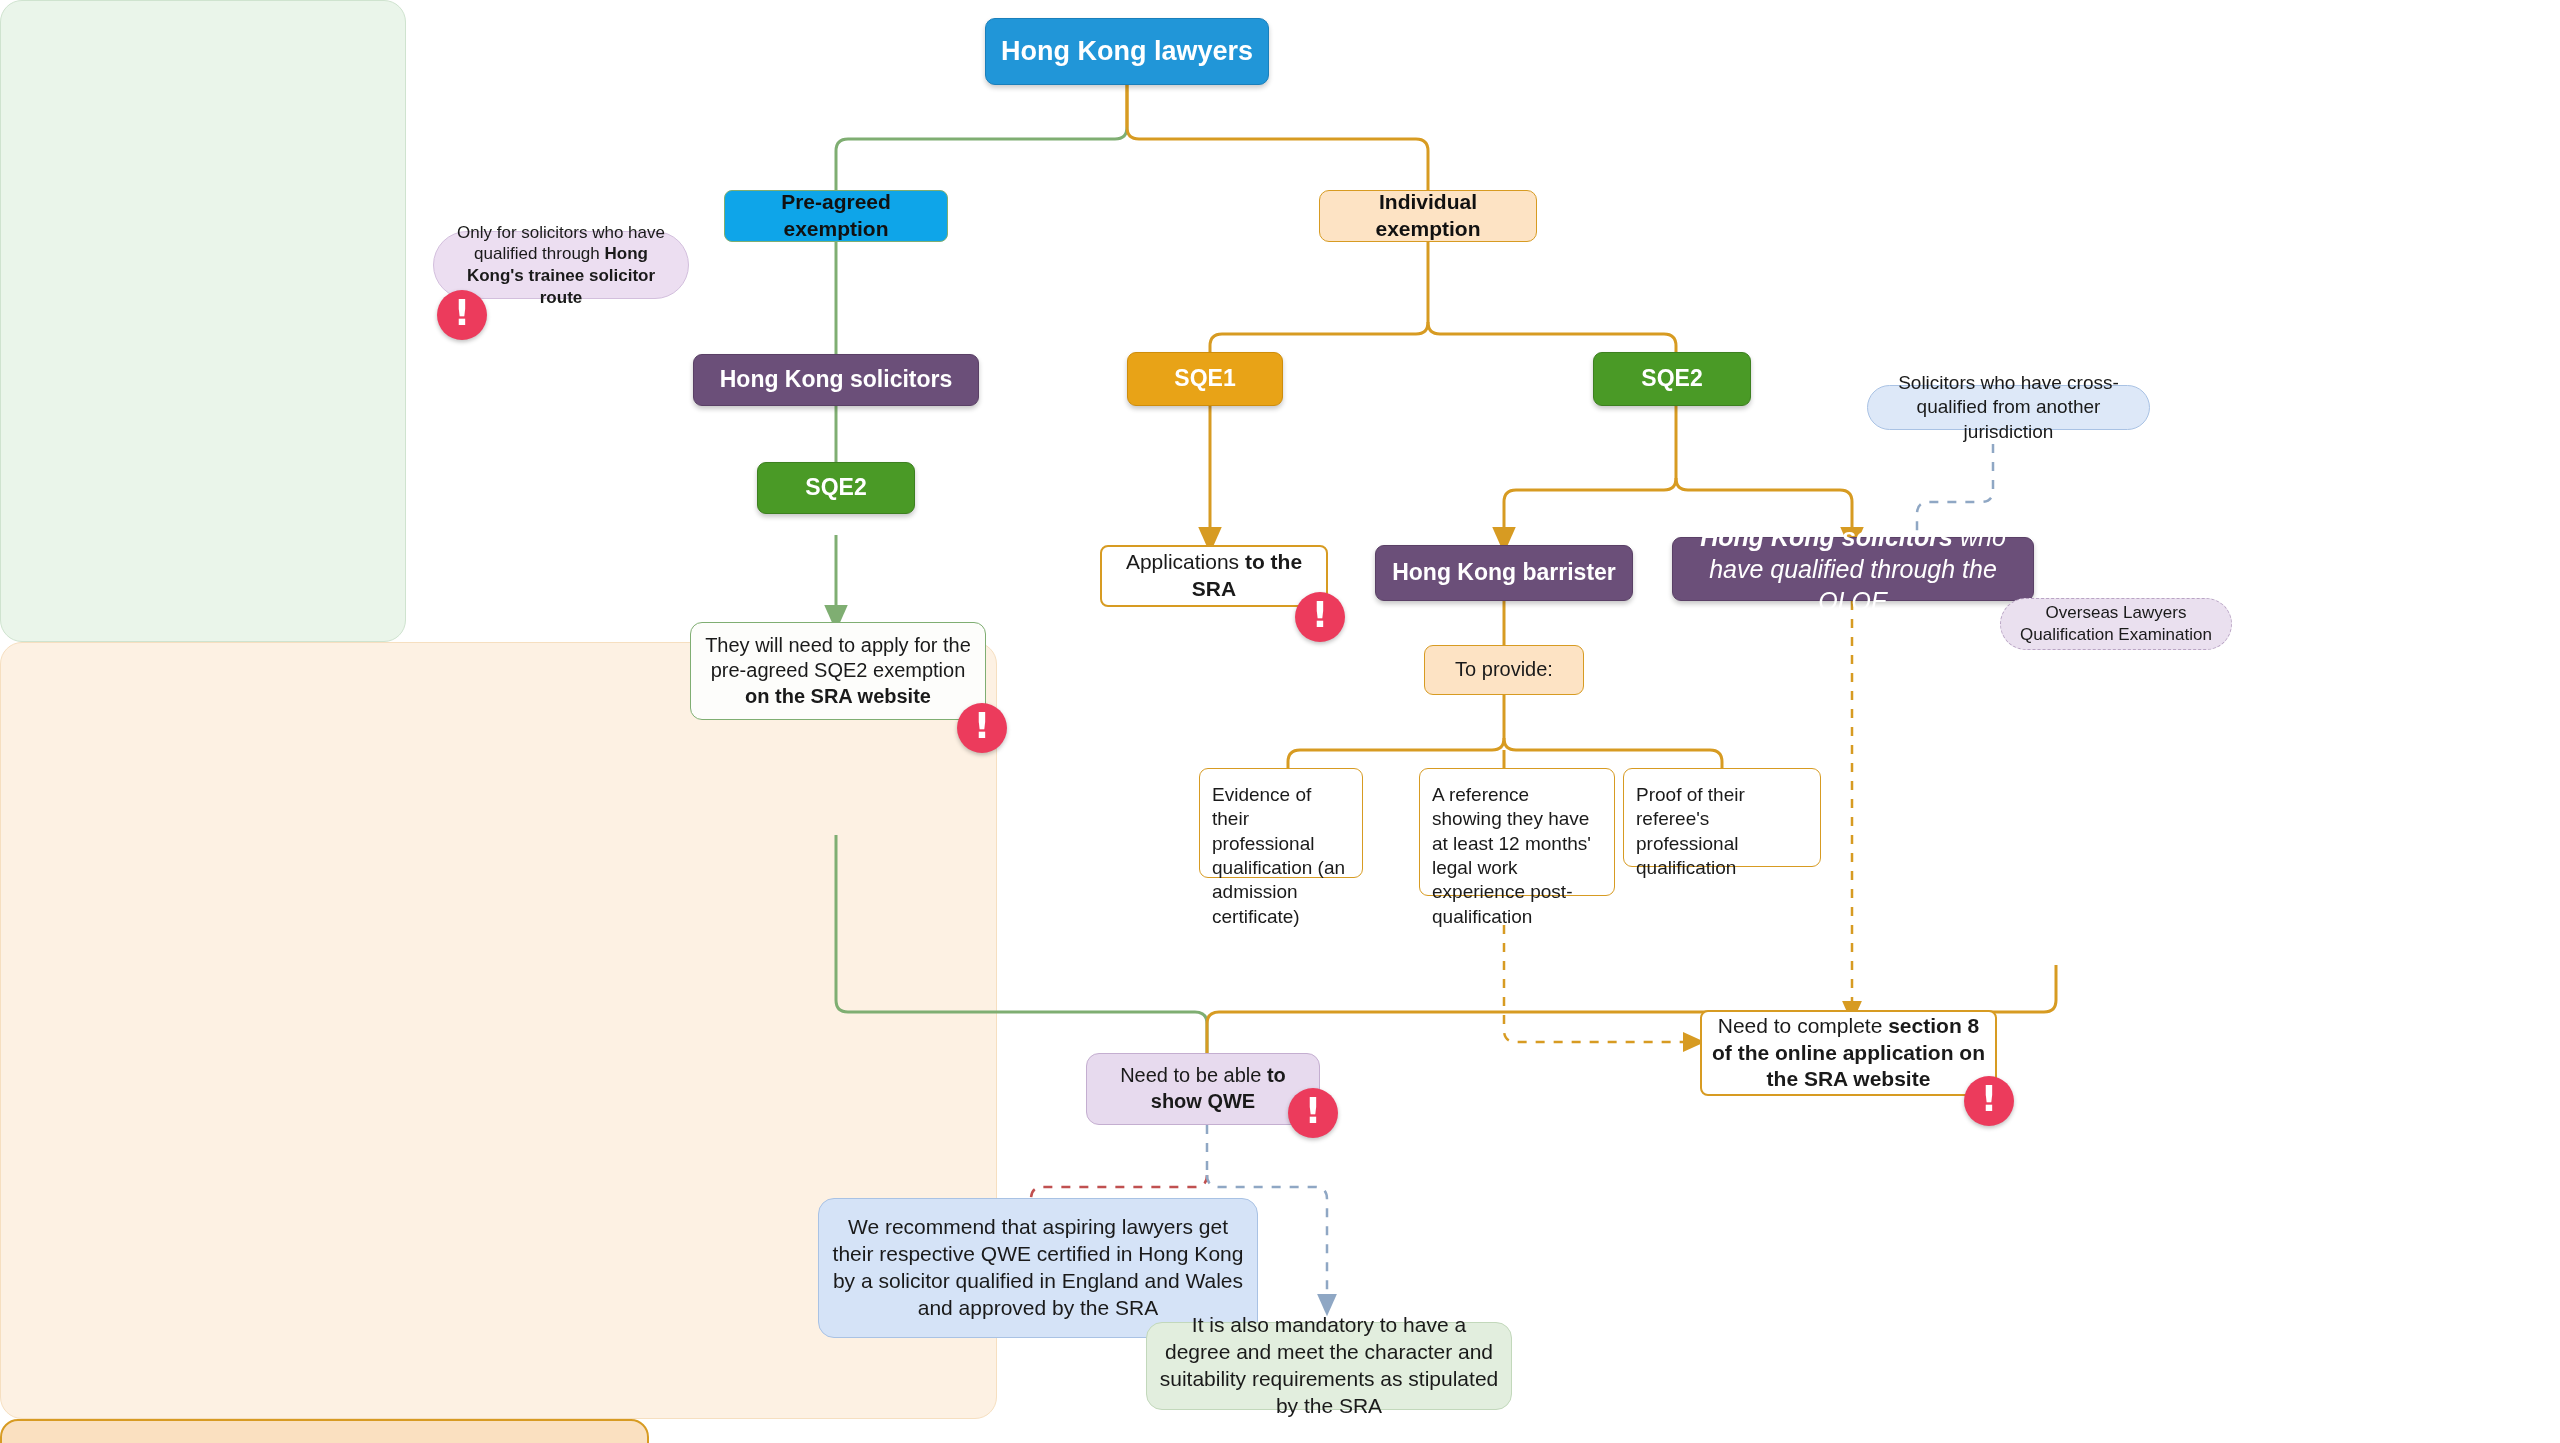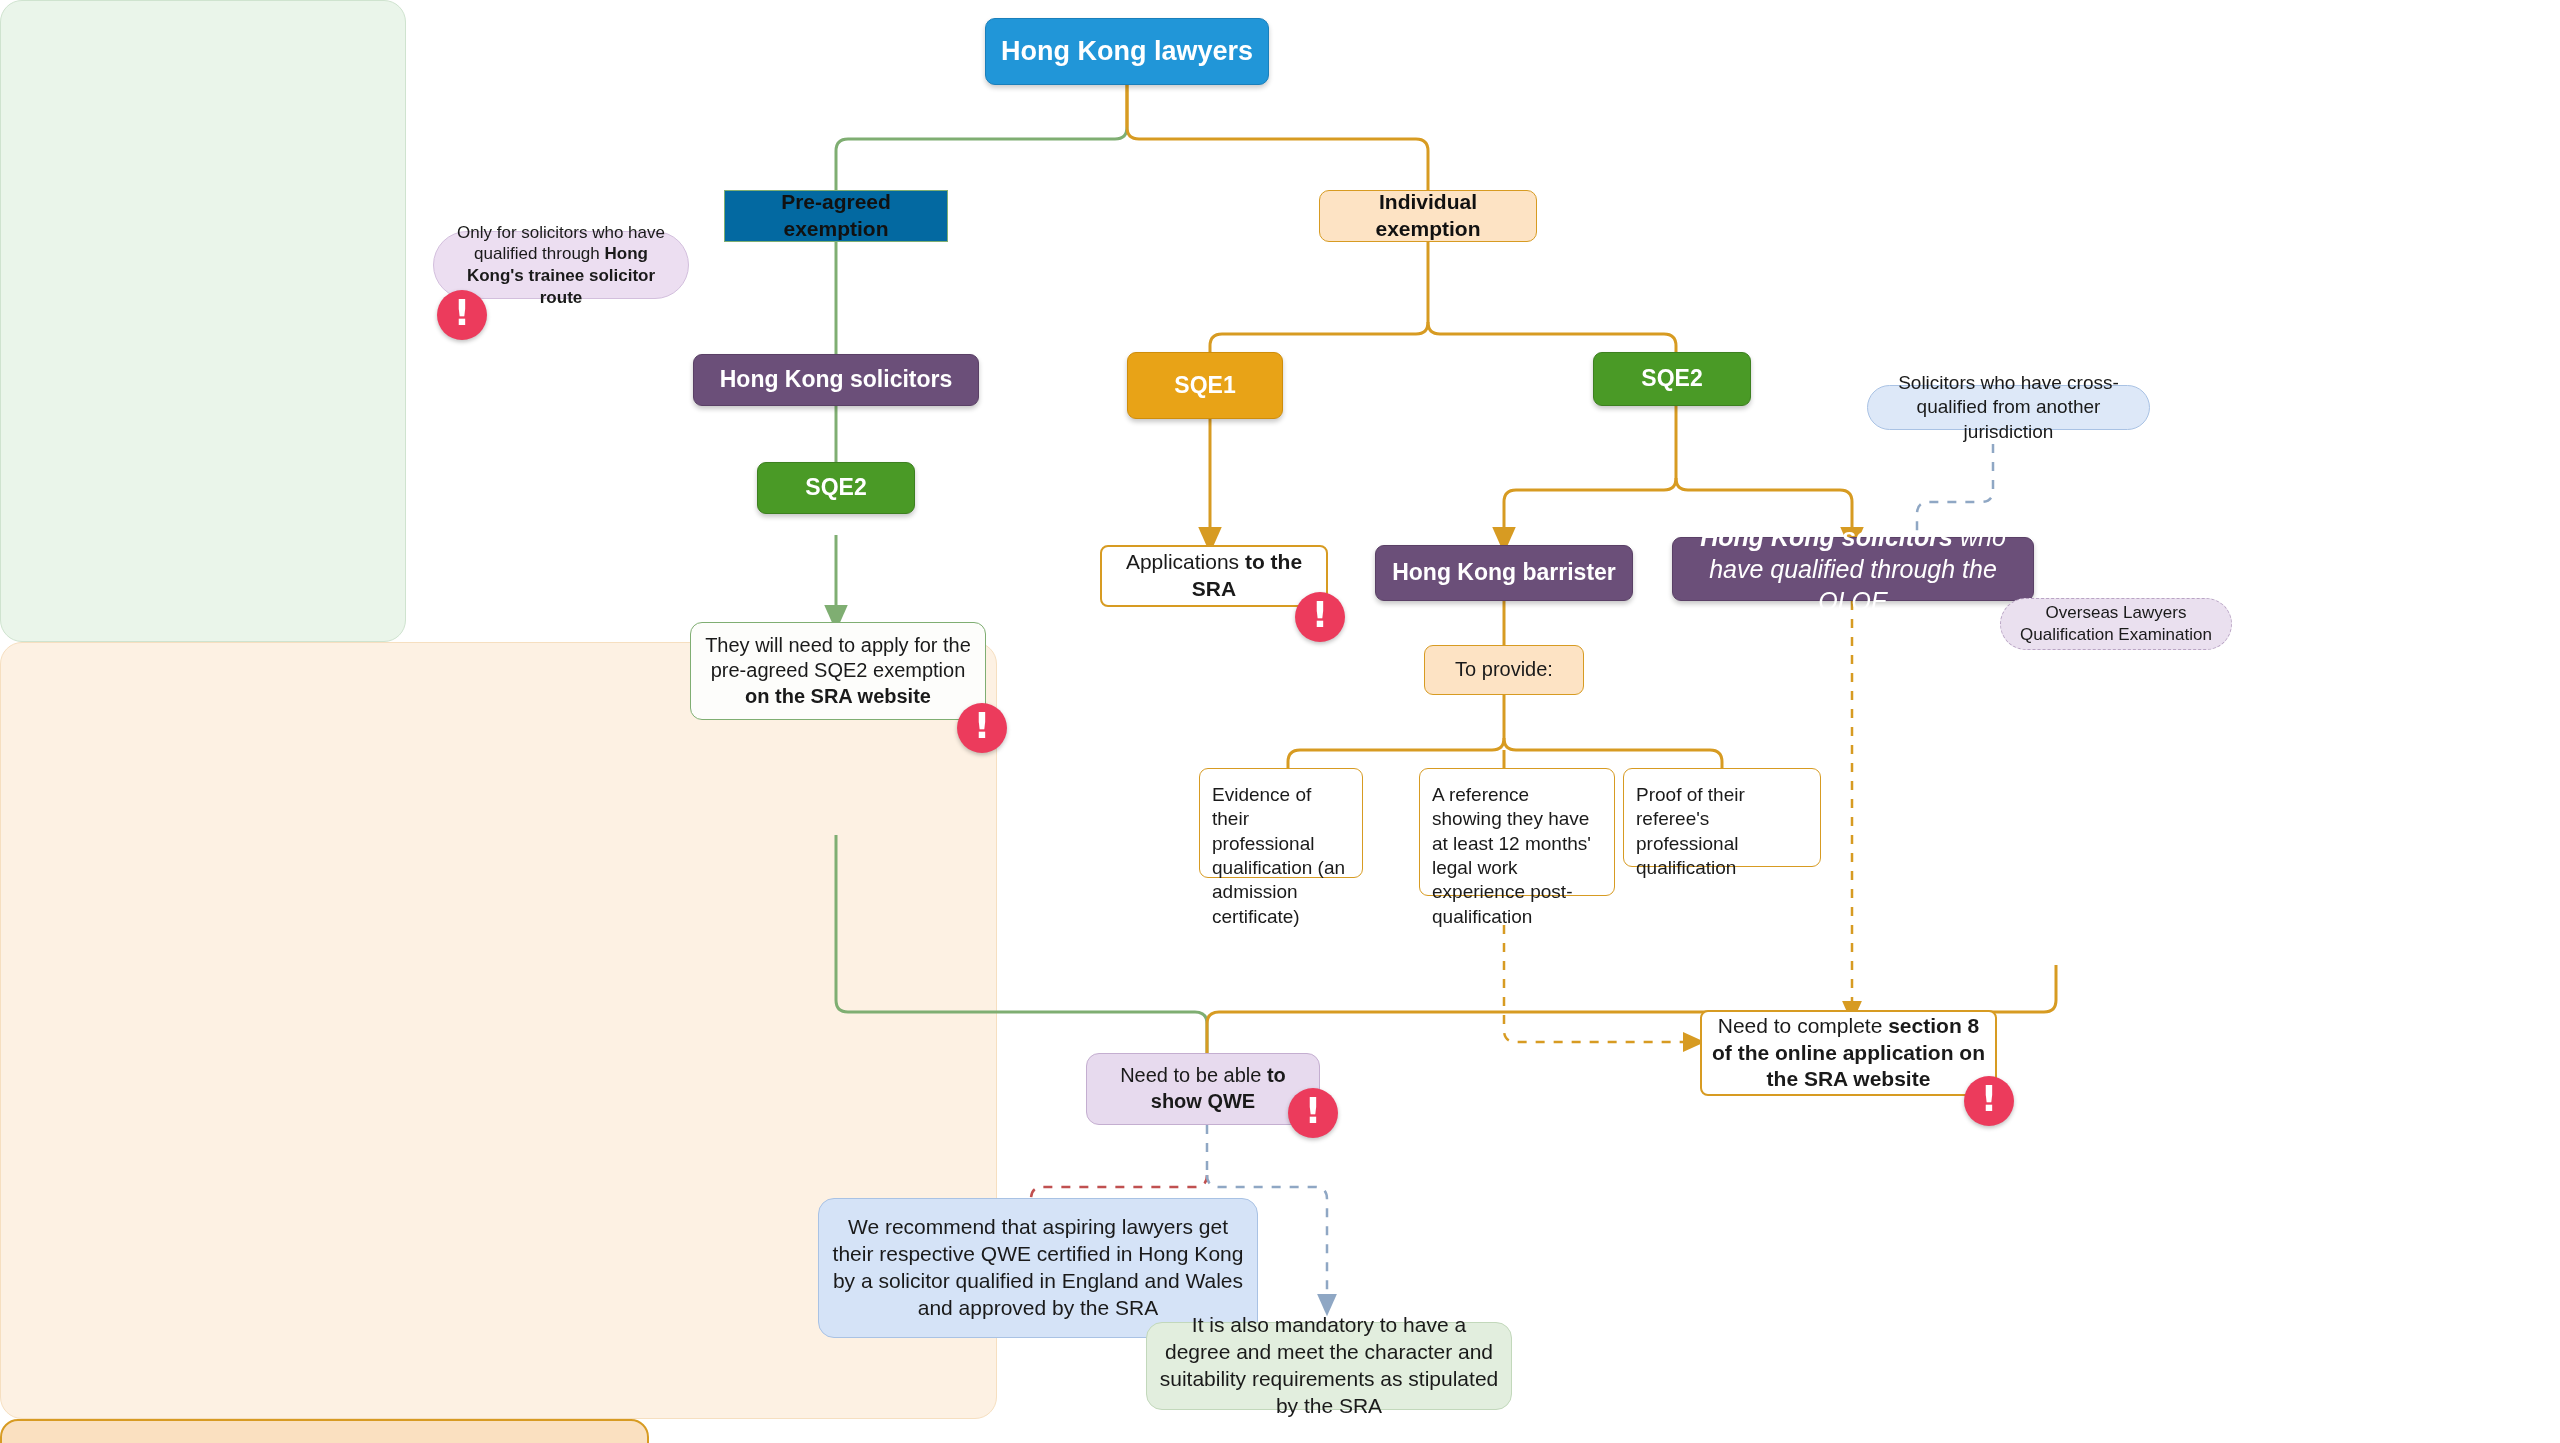--- a/index.html
+++ b/index.html
@@ -27,21 +27,21 @@
     background:#fae0c0;border:2px solid #d79b22;border-radius:18px;
   }
 
   
   .n-blue{
     background:#2196d8;border:1.5px solid #1a7fbb;border-radius:10px;
     color:#ffffff;font-weight:bold;font-size:27px;
     box-shadow:0 3px 5px rgba(0,0,0,.20);
   }
   .n-greenhead{
-    background:#0369a1;border:1.5px solid #7fae72;border-radius:0;
+    background:#0ea5e9;border:1.5px solid #7fae72;border-radius:8px;
     color:#111;font-weight:bold;font-size:21px;
   }
   .n-orangehead{
     background:#fde3c4;border:1.5px solid #d79b22;border-radius:10px;
     color:#111;font-weight:bold;font-size:21px;
   }
   .n-purple{
     background:#6b4f79;border:1.5px solid #5a4066;border-radius:9px;
     color:#ffffff;font-weight:bold;font-size:23px;
     box-shadow:0 3px 5px rgba(0,0,0,.22);
@@ -212,21 +212,21 @@
     </span>
   </div>
   <div class="badge" style="left:957px;top:703px;">
     <span>!</span>
   </div>
 
   <div class="node n-orangehead" style="left:1319px;top:190px;width:218px;height:52px;align-items:center;">
     <span class="txt">Individual exemption</span>
   </div>
 
-  <div class="node n-amber" style="left:1127px;top:352px;width:156px;height:67px;">
+  <div class="node n-amber" style="left:1127px;top:352px;width:156px;height:54px;">
     <span class="txt">SQE1</span>
   </div>
 
   <div class="node n-green" style="left:1593px;top:352px;width:158px;height:54px;">
     <span class="txt">SQE2</span>
   </div>
 
   <div class="node n-white-orange" style="left:1100px;top:545px;width:228px;height:62px;">
     <span class="txt">
       <span>Applications </span><b>to the SRA</b>

